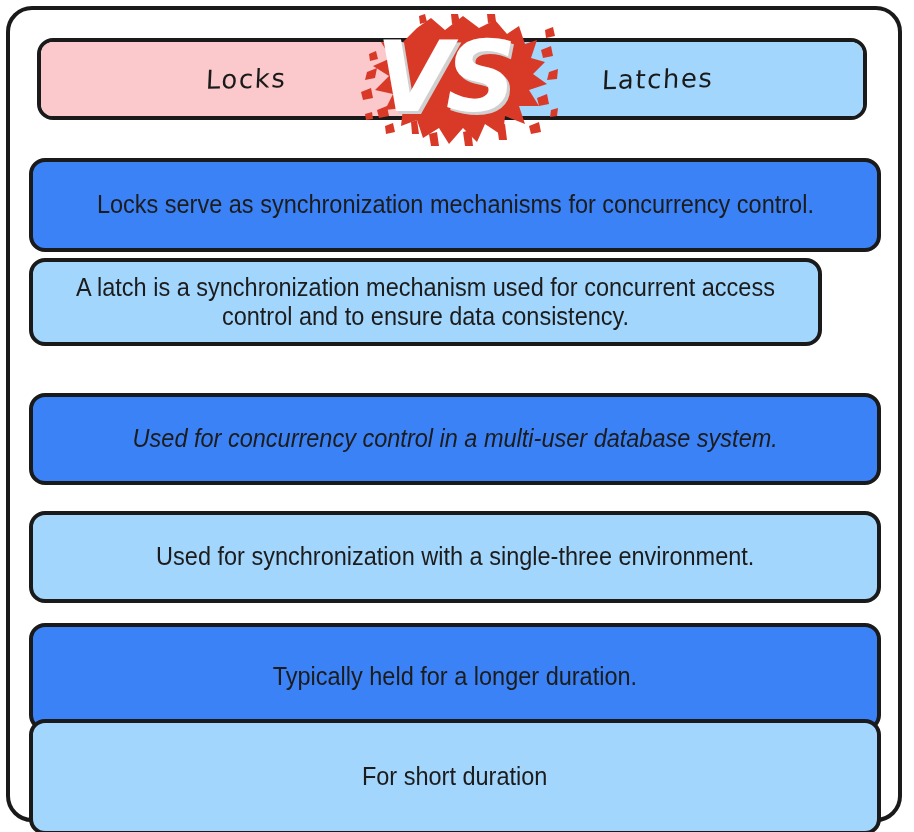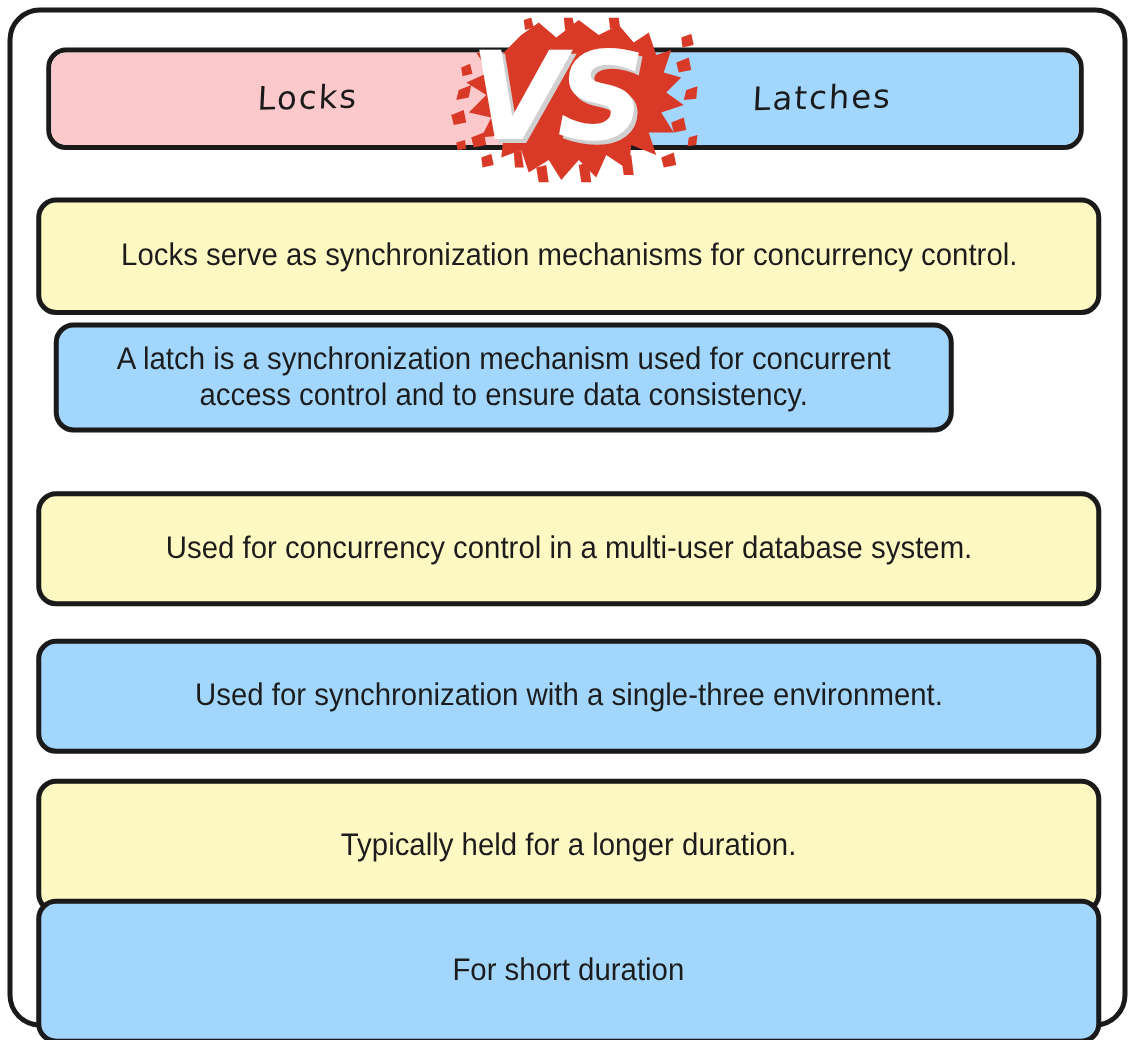--- a/index.html
+++ b/index.html
@@ -72,36 +72,36 @@
     position: absolute;
     box-sizing: border-box;
     border: 4px solid #1a1a1a;
     border-radius: 16px;
     display: flex;
     align-items: center;
     justify-content: center;
     text-align: center;
     padding: 4px 16px;
   }
-  .card.pink { background: #fef9c3; }
+  .card.pink { background: #3b82f6; }
   .card.blue { background: #a3d6fd; }
   .card-text {
     font-family: "Liberation Sans Narrow", "Liberation Sans", sans-serif;
     font-size: 25px;
     line-height: 1.18;
     color: #1c1c1c;
     font-stretch: condensed;
     transform: scaleX(0.94);
   }
 
   
   #card-lock-1  { left: 19px; top: 148px; width: 852px; height: 94px; }
-  #card-latch-1 { left: 33px; top: 248px; width: 720px; height: 88px; }
+  #card-latch-1 { left: 19px; top: 248px; width: 793px; height: 88px; }
   
-  #card-lock-2  { left: 19px; top: 383px; width: 852px; height: 92px; }
+  #card-lock-2  { left: 19px; top: 383px; width: 852px; height: 92px; font-style: italic; }
   #card-latch-2 { left: 19px; top: 501px; width: 852px; height: 92px; }
   
   #card-lock-3  { left: 19px; top: 613px; width: 852px; height: 108px; }
   #card-latch-3 { left: 19px; top: 709px; width: 852px; height: 116px; }
 </style>
 </head>
 <body>
 
 <div id="comparison-frame">
 

